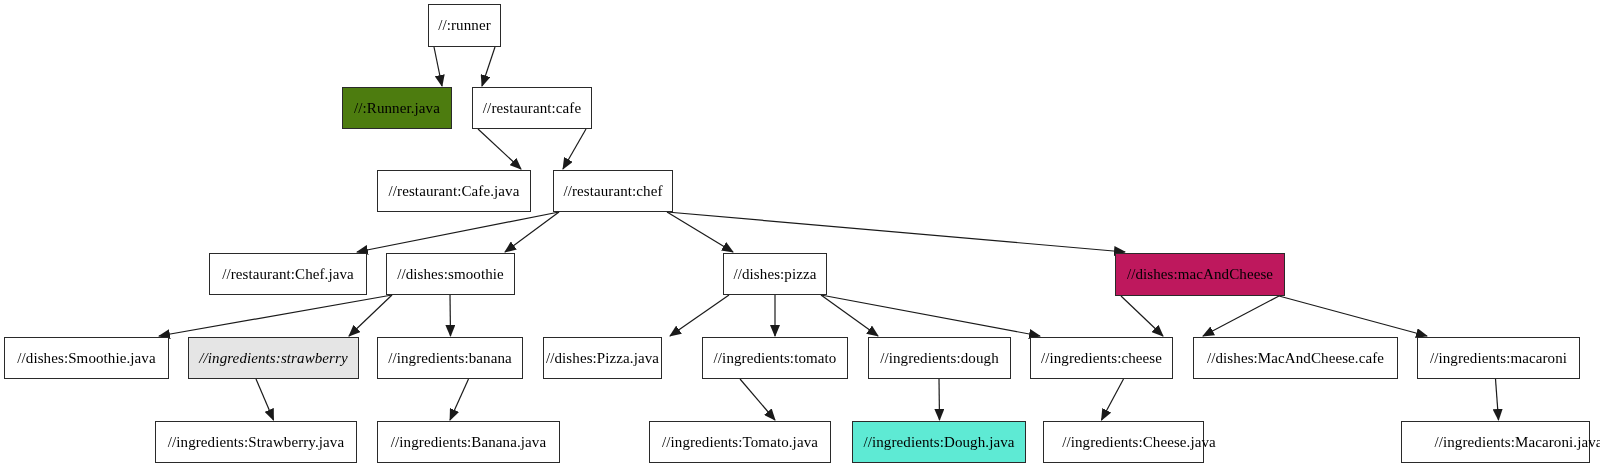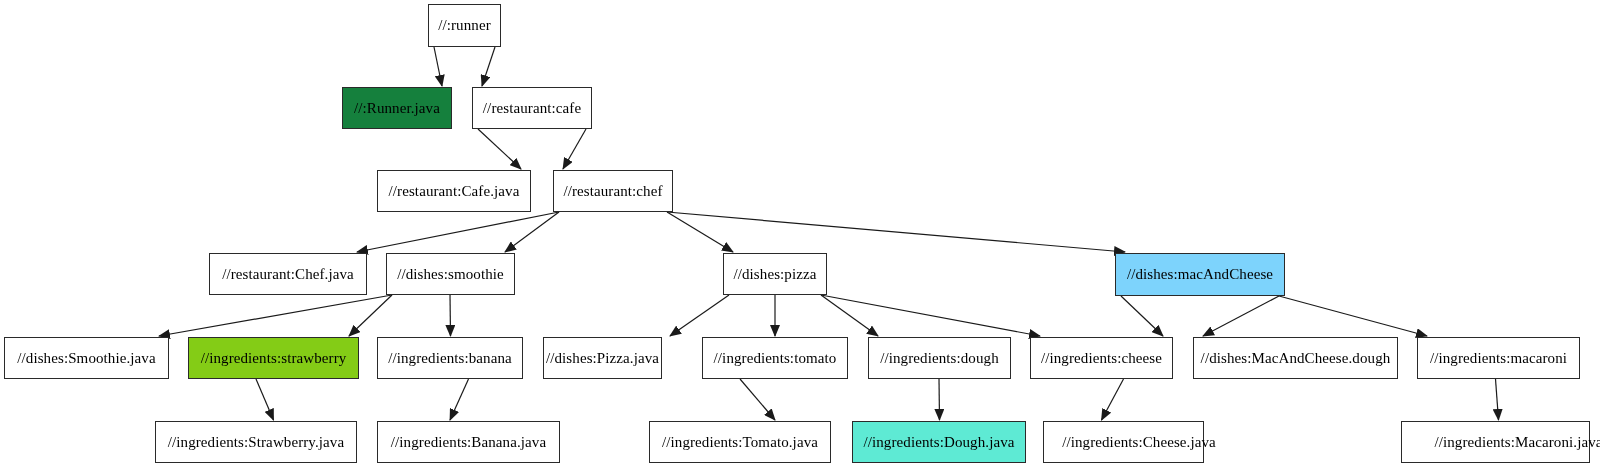--- a/index.html
+++ b/index.html
@@ -69,67 +69,67 @@
         <line x1="1279" y1="296" x2="1203" y2="336" stroke="#1a1a1a" stroke-width="1.2" marker-end="url(#arrowhead)"></line>
         <line x1="1279" y1="296" x2="1427" y2="336" stroke="#1a1a1a" stroke-width="1.2" marker-end="url(#arrowhead)"></line>
         <line x1="1123.5" y1="379" x2="1101.5" y2="420" stroke="#1a1a1a" stroke-width="1.2" marker-end="url(#arrowhead)"></line>
         <line x1="1495.5" y1="379" x2="1498.5" y2="420" stroke="#1a1a1a" stroke-width="1.2" marker-end="url(#arrowhead)"></line>
       </g>
   </svg>
   <div id="node-layer">
       <div class="graph-node" style="left: 428px; top: 4px; width: 73px; height: 43px; background: rgb(255, 255, 255); border-color: rgb(42, 42, 42);">
         <span>//:runner</span>
       </div>
-      <div class="graph-node" style="left: 342px; top: 87px; width: 110px; height: 42px; background: #15803d; border-color: rgb(42, 42, 42);">
+      <div class="graph-node" style="left: 342px; top: 87px; width: 110px; height: 42px; background: #4d7c0f; border-color: rgb(42, 42, 42);">
         <span>//:Runner.java</span>
       </div>
       <div class="graph-node" style="left: 472px; top: 87px; width: 120px; height: 42px; background: rgb(255, 255, 255); border-color: rgb(42, 42, 42);">
         <span>//restaurant:cafe</span>
       </div>
       <div class="graph-node" style="left: 377px; top: 170px; width: 154px; height: 42px; background: rgb(255, 255, 255); border-color: rgb(42, 42, 42);">
         <span>//restaurant:Cafe.java</span>
       </div>
       <div class="graph-node" style="left: 553px; top: 170px; width: 120px; height: 42px; background: rgb(255, 255, 255); border-color: rgb(42, 42, 42);">
         <span>//restaurant:chef</span>
       </div>
       <div class="graph-node" style="left: 209px; top: 253px; width: 158px; height: 42px; background: rgb(255, 255, 255); border-color: rgb(42, 42, 42);">
         <span>//restaurant:Chef.java</span>
       </div>
       <div class="graph-node" style="left: 386px; top: 253px; width: 129px; height: 42px; background: rgb(255, 255, 255); border-color: rgb(42, 42, 42);">
         <span>//dishes:smoothie</span>
       </div>
       <div class="graph-node" style="left: 723px; top: 253px; width: 104px; height: 42px; background: rgb(255, 255, 255); border-color: rgb(42, 42, 42); justify-content: center;">
         <span>//dishes:pizza</span>
       </div>
-      <div class="graph-node" style="left: 1115px; top: 253px; width: 170px; height: 43px; background: #7dd3fc; border-color: rgb(42, 42, 42);">
+      <div class="graph-node" style="left: 1115px; top: 253px; width: 170px; height: 43px; background: #be185d; border-color: rgb(42, 42, 42);">
         <span>//dishes:macAndCheese</span>
       </div>
       <div class="graph-node" style="left: 4px; top: 337px; width: 165px; height: 42px; background: rgb(255, 255, 255); border-color: rgb(42, 42, 42);">
         <span>//dishes:Smoothie.java</span>
       </div>
-      <div class="graph-node" style="left: 188px; top: 337px; width: 171px; height: 42px; background: #84cc16; border-color: rgb(42, 42, 42);">
+      <div class="graph-node" style="left: 188px; top: 337px; width: 171px; height: 42px; background: #e5e5e5; border-color: rgb(42, 42, 42); font-style: italic;">
         <span>//ingredients:strawberry</span>
       </div>
       <div class="graph-node" style="left: 377px; top: 337px; width: 146px; height: 42px; background: rgb(255, 255, 255); border-color: rgb(42, 42, 42); align-items: center;">
         <span>//ingredients:banana</span>
       </div>
       <div class="graph-node" style="left: 543px; top: 337px; width: 119px; height: 42px; background: rgb(255, 255, 255); border-color: rgb(42, 42, 42);">
         <span>//dishes:Pizza.java</span>
       </div>
       <div class="graph-node" style="left: 702px; top: 337px; width: 146px; height: 42px; background: rgb(255, 255, 255); border-color: rgb(42, 42, 42);">
         <span>//ingredients:tomato</span>
       </div>
       <div class="graph-node" style="left: 868px; top: 337px; width: 143px; height: 42px; background: rgb(255, 255, 255); border-color: rgb(42, 42, 42);">
         <span>//ingredients:dough</span>
       </div>
       <div class="graph-node" style="left: 1030px; top: 337px; width: 143px; height: 42px; background: rgb(255, 255, 255); border-color: rgb(42, 42, 42);">
         <span>//ingredients:cheese</span>
       </div>
       <div class="graph-node" style="left: 1193px; top: 337px; width: 205px; height: 42px; background: rgb(255, 255, 255); border-color: rgb(42, 42, 42);">
-        <span>//dishes:MacAndCheese.dough</span>
+        <span>//dishes:MacAndCheese.cafe</span>
       </div>
       <div class="graph-node" style="left: 1417px; top: 337px; width: 163px; height: 42px; background: rgb(255, 255, 255); border-color: rgb(42, 42, 42);">
         <span>//ingredients:macaroni</span>
       </div>
       <div class="graph-node" style="left: 155px; top: 421px; width: 202px; height: 42px; background: rgb(255, 255, 255); border-color: rgb(42, 42, 42);">
         <span>//ingredients:Strawberry.java</span>
       </div>
       <div class="graph-node" style="left: 377px; top: 421px; width: 183px; height: 42px; background: rgb(255, 255, 255); border-color: rgb(42, 42, 42);">
         <span>//ingredients:Banana.java</span>
       </div>

